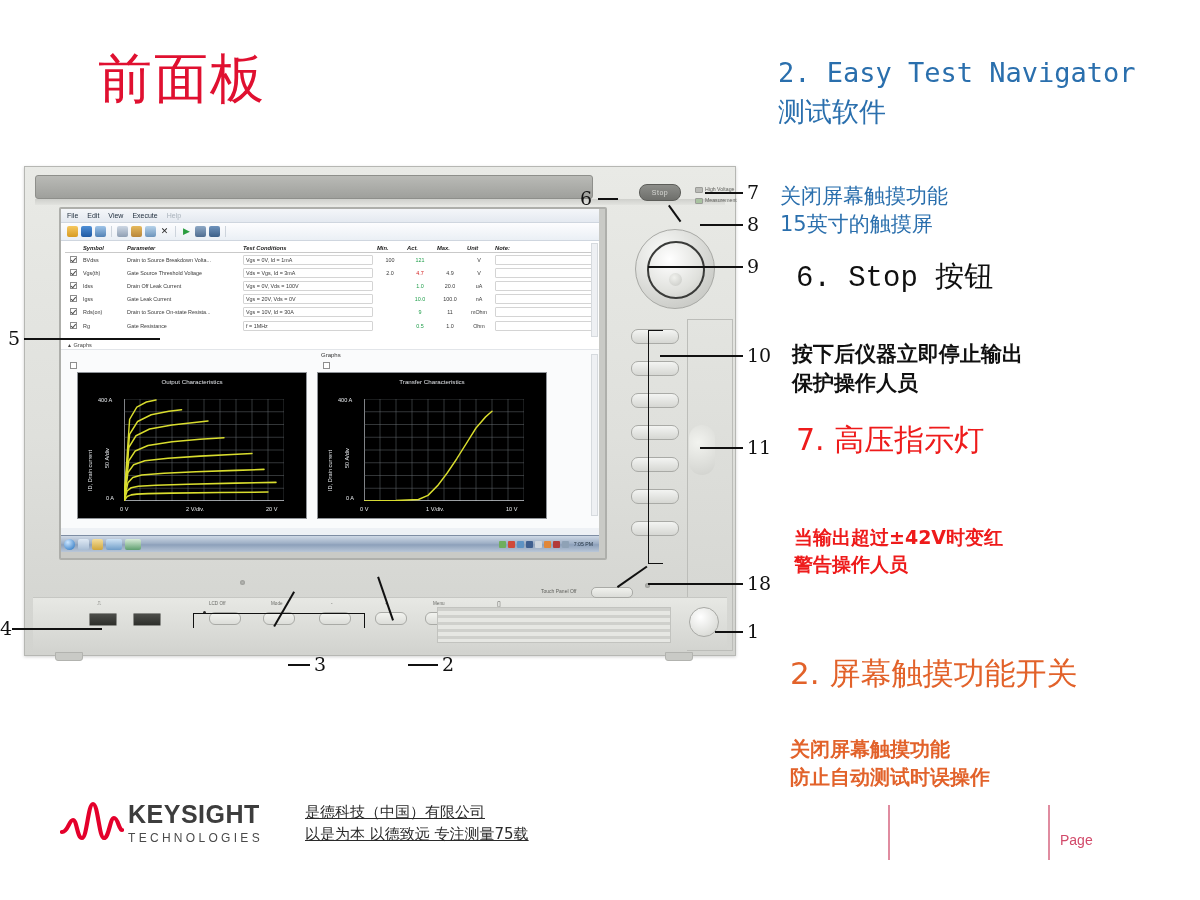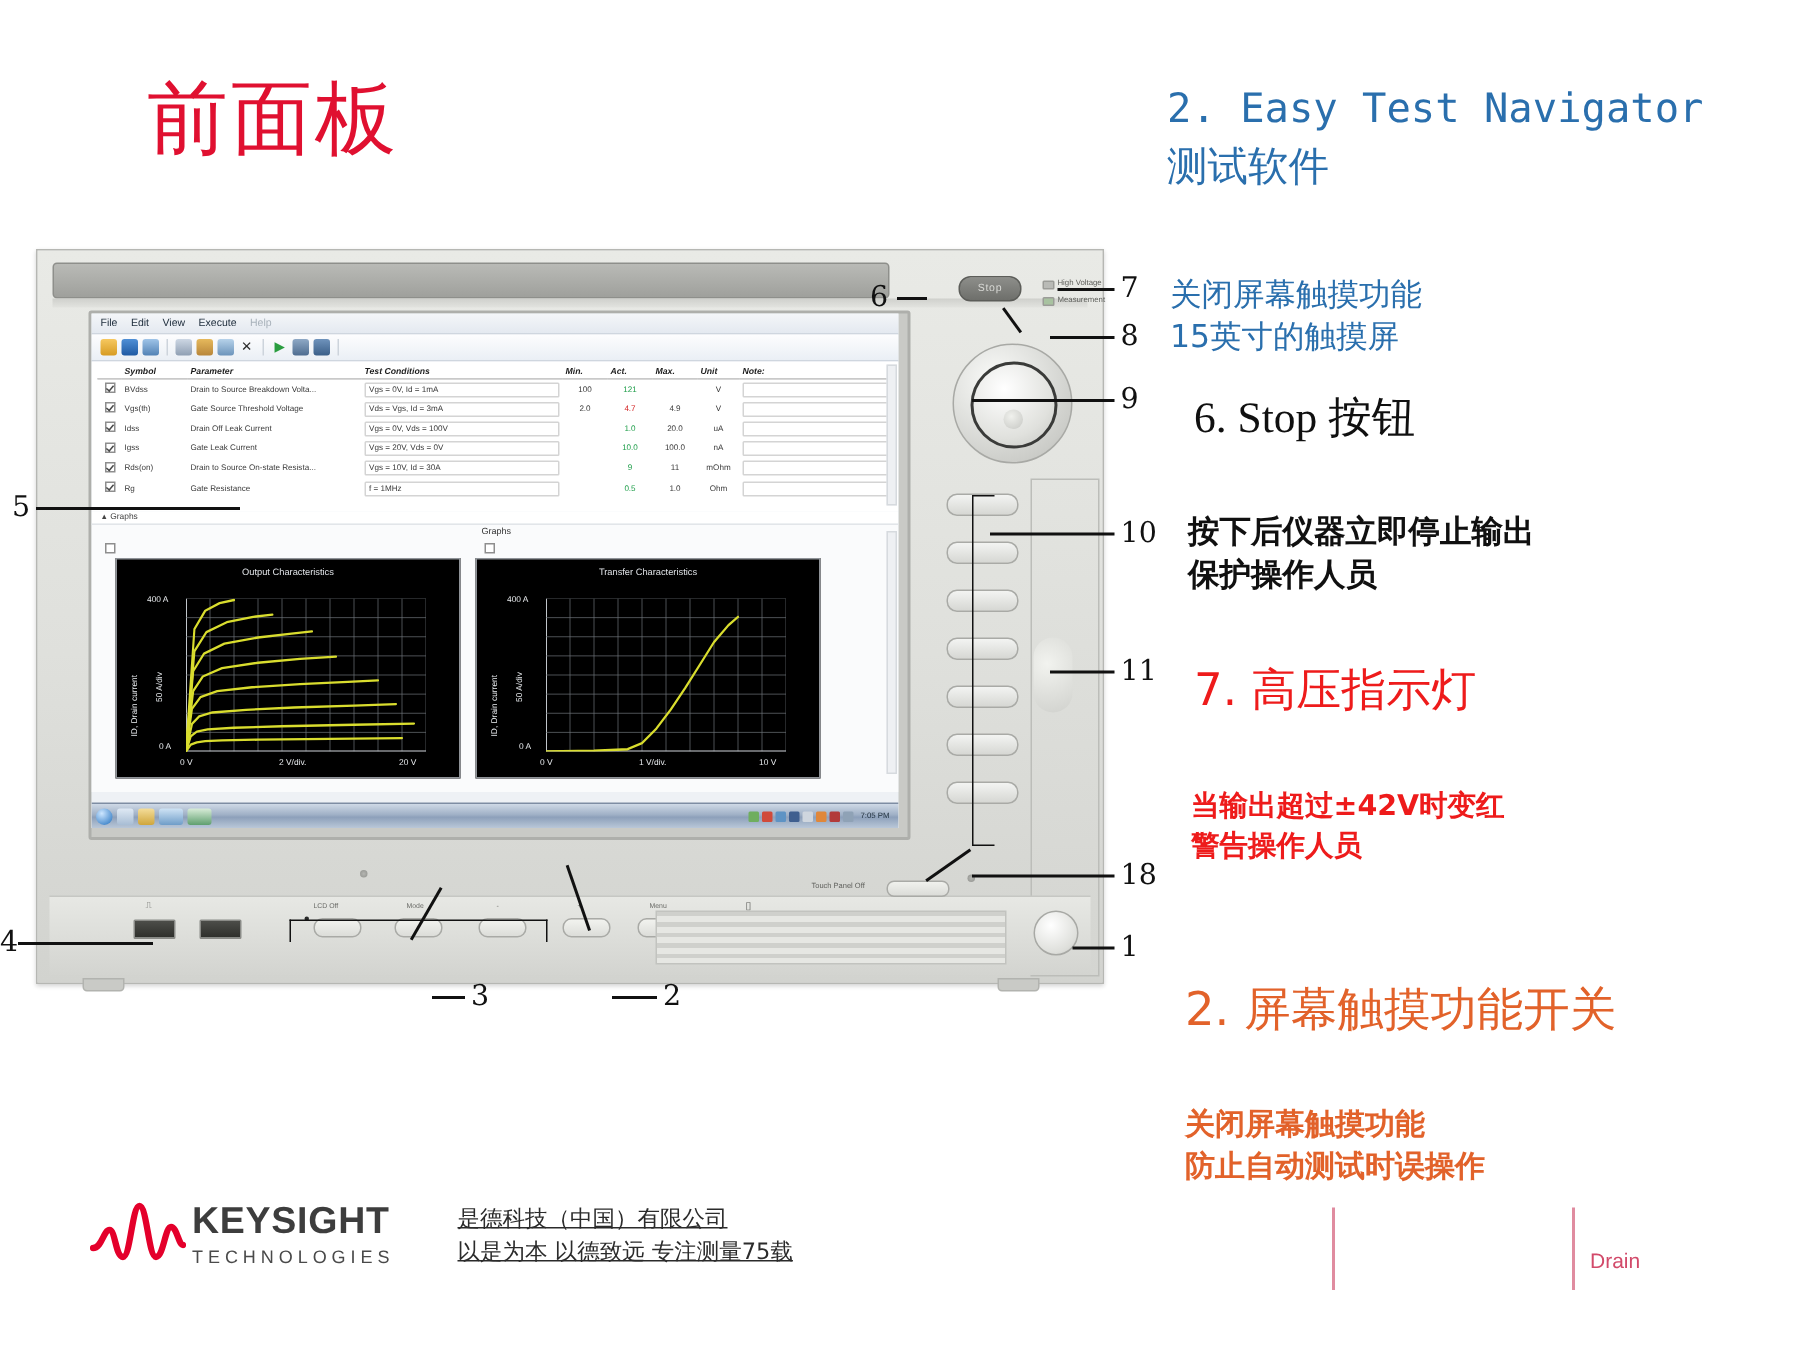--- a/index.html
+++ b/index.html
@@ -18,21 +18,21 @@
   
   .rt-head-blue{
     color:#2a6fad;font-family:"DejaVu Sans Mono","Liberation Mono",monospace;
     font-size:27px;line-height:1.25;letter-spacing:0px;white-space:pre;
   }
   .rt-sub-blue{
     color:#2a6fad;font-family:"DejaVu Sans","Liberation Sans",sans-serif;
     font-size:21px;line-height:1.35;white-space:pre-line;font-weight:400;
   }
   .rt-head-black{
-    color:#101010;font-family:Liberation Serif, serif;
+    color:#101010;font-family:Liberation Mono, monospace;
     font-size:29px;line-height:1.2;white-space:pre;text-align:center;
   }
   .rt-sub-black{
     color:#101010;font-family:"DejaVu Sans","Liberation Sans",sans-serif;
     font-size:21px;line-height:1.38;white-space:pre-line;font-weight:600;
   }
   .rt-head-red{
     color:#ee1b1b;font-family:"DejaVu Sans","Liberation Sans",sans-serif;
     font-size:30px;line-height:1.2;white-space:pre;font-weight:400;
   }
@@ -200,21 +200,21 @@
 
 <div class="abs rt-head-blue" style="left:778px;top:56px;">2. Easy Test Navigator</div>
 <div class="abs rt-head-blue" style="left:778px;top:95px;font-family:'DejaVu Sans',sans-serif;font-size:27px;">测试软件</div>
 <div class="abs rt-sub-blue" style="left:780px;top:182px;">关闭屏幕触摸功能
 15英寸的触摸屏</div>
 
 <div class="abs rt-head-black" style="left:796px;top:262px;">6. Stop 按钮</div>
 <div class="abs rt-sub-black" style="left:792px;top:340px;">按下后仪器立即停止输出
 保护操作人员</div>
 
-<div class="abs rt-head-red" style="left:796px;top:443px;">7. 高压指示灯</div>
+<div class="abs rt-head-red" style="left:796px;top:422px;">7. 高压指示灯</div>
 <div class="abs rt-sub-red" style="left:794px;top:524px;">当输出超过±42V时变红
 警告操作人员</div>
 
 <div class="abs rt-head-orange" style="left:790px;top:655px;">2. 屏幕触摸功能开关</div>
 <div class="abs rt-sub-orange" style="left:790px;top:735px;">关闭屏幕触摸功能
 防止自动测试时误操作</div>
 
 <div class="abs" id="instrument">
 
   <div class="abs" id="inst-top-bezel"></div>
@@ -570,13 +570,13 @@
 </svg>
 <div class="abs" id="logo-text">
   <div id="logo-main">KEYSIGHT</div>
   <div id="logo-sub">TECHNOLOGIES</div>
 </div>
 <div class="abs" id="footer-cn">是德科技（中国）有限公司
 以是为本 以德致远 专注测量75载</div>
 
 <div class="pinkline" style="left:888px;top:805px;height:55px;"></div>
 <div class="pinkline" style="left:1048px;top:805px;height:55px;"></div>
-<div class="abs" id="page-label">Drain</div>
+<div class="abs" id="page-label">Page</div>
 
 </body></html>

